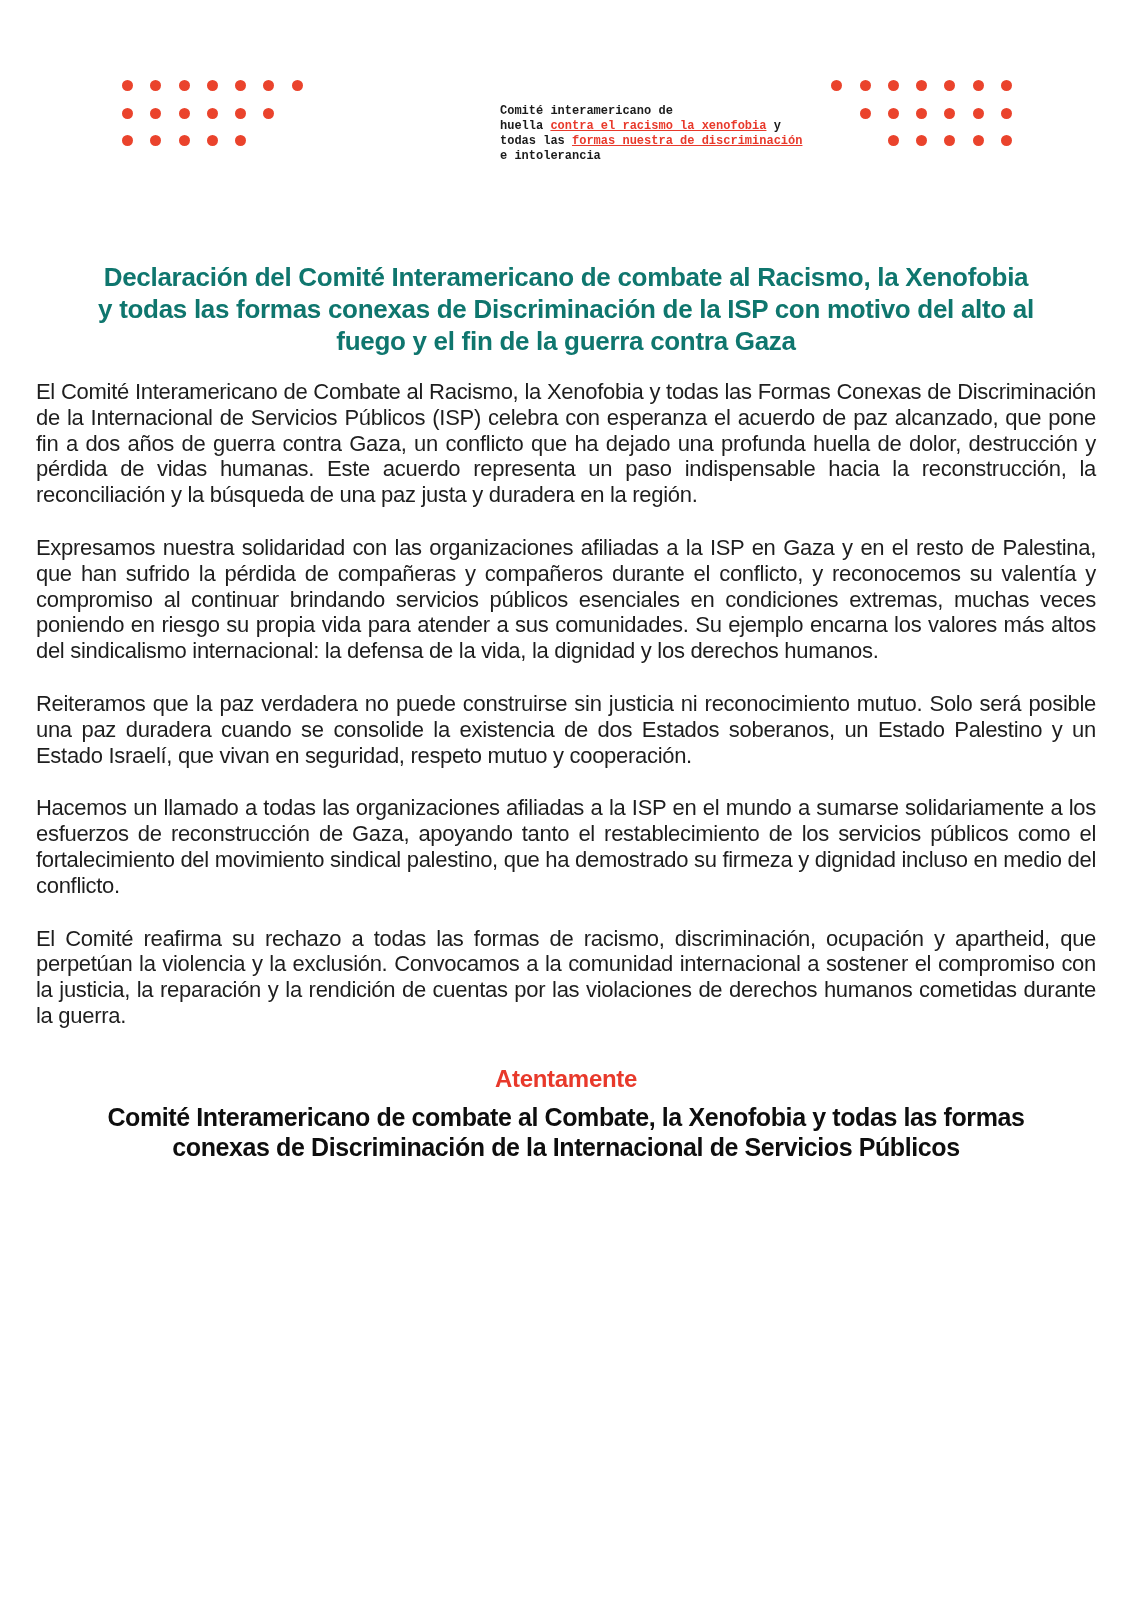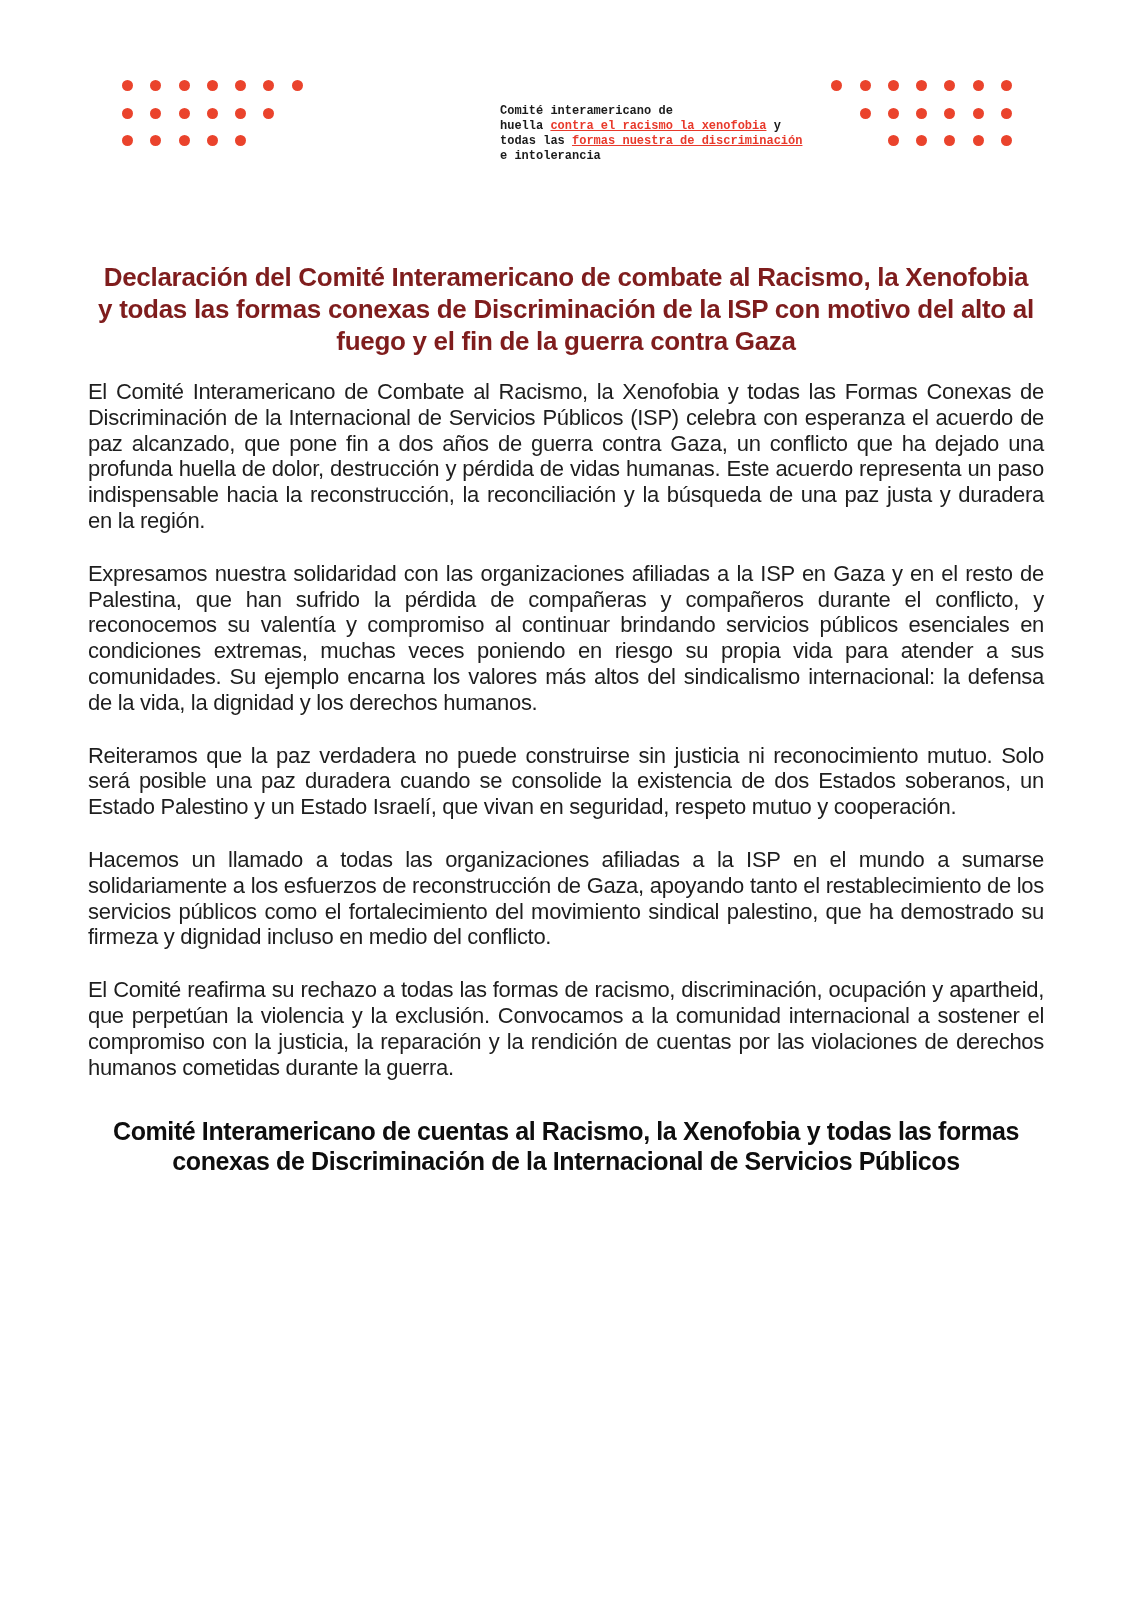--- a/index.html
+++ b/index.html
@@ -40,25 +40,25 @@
     color:#1b1b1b;white-space:nowrap;
   }
   .committee .red{color:var(--accent_red,#e8392b);text-decoration:underline;}
 
   
   .doc-title{
     margin:16px auto 0 auto;
     max-width:940px;
     text-align:center;
     font-size:26px;line-height:32px;font-weight:bold;
-    letter-spacing:-0.3px;color:#7f1d1d;
+    letter-spacing:-0.3px;color:#0f766e;
   }
 
   
-  .doc-body{padding:0 88px;margin-top:22px;}
+  .doc-body{padding:0 36px;margin-top:22px;}
   .body-par{
     margin:0 0 27px 0;
     font-size:22px;line-height:25.8px;
     letter-spacing:-0.3px;
     text-align:justify;
     color:#1e1e1e;
   }
 
   
   .closing{margin-top:36px;text-align:center;}
@@ -147,16 +147,17 @@
 
   <main class="doc-body">
       <p class="body-par">El Comité Interamericano de Combate al Racismo, la Xenofobia y todas las Formas Conexas de Discriminación de la Internacional de Servicios Públicos (ISP) celebra con esperanza el acuerdo de paz alcanzado, que pone fin a dos años de guerra contra Gaza, un conflicto que ha dejado una profunda huella de dolor, destrucción y pérdida de vidas humanas. Este acuerdo representa un paso indispensable hacia la reconstrucción, la reconciliación y la búsqueda de una paz justa y duradera en la región.</p>
       <p class="body-par">Expresamos nuestra solidaridad con las organizaciones afiliadas a la ISP en Gaza y en el resto de Palestina, que han sufrido la pérdida de compañeras y compañeros durante el conflicto, y reconocemos su valentía y compromiso al continuar brindando servicios públicos esenciales en condiciones extremas, muchas veces poniendo en riesgo su propia vida para atender a sus comunidades. Su ejemplo encarna los valores más altos del sindicalismo internacional: la defensa de la vida, la dignidad y los derechos humanos.</p>
       <p class="body-par">Reiteramos que la paz verdadera no puede construirse sin justicia ni reconocimiento mutuo. Solo será posible una paz duradera cuando se consolide la existencia de dos Estados soberanos, un Estado Palestino y un Estado Israelí, que vivan en seguridad, respeto mutuo y cooperación.</p>
       <p class="body-par">Hacemos un llamado a todas las organizaciones afiliadas a la ISP en el mundo a sumarse solidariamente a los esfuerzos de reconstrucción de Gaza, apoyando tanto el restablecimiento de los servicios públicos como el fortalecimiento del movimiento sindical palestino, que ha demostrado su firmeza y dignidad incluso en medio del conflicto.</p>
       <p class="body-par">El Comité reafirma su rechazo a todas las formas de racismo, discriminación, ocupación y apartheid, que perpetúan la violencia y la exclusión. Convocamos a la comunidad internacional a sostener el compromiso con la justicia, la reparación y la rendición de cuentas por las violaciones de derechos humanos cometidas durante la guerra.</p>
     </main>
 
   <footer class="closing">
-    <div class="signature">Comité Interamericano de cuentas al Racismo, la Xenofobia y todas las formas conexas de Discriminación de la Internacional de Servicios Públicos</div>
+    <div class="salutation">Atentamente</div>
+    <div class="signature">Comité Interamericano de combate al Combate, la Xenofobia y todas las formas conexas de Discriminación de la Internacional de Servicios Públicos</div>
   </footer>
 
 </div>
 
 </body></html>

